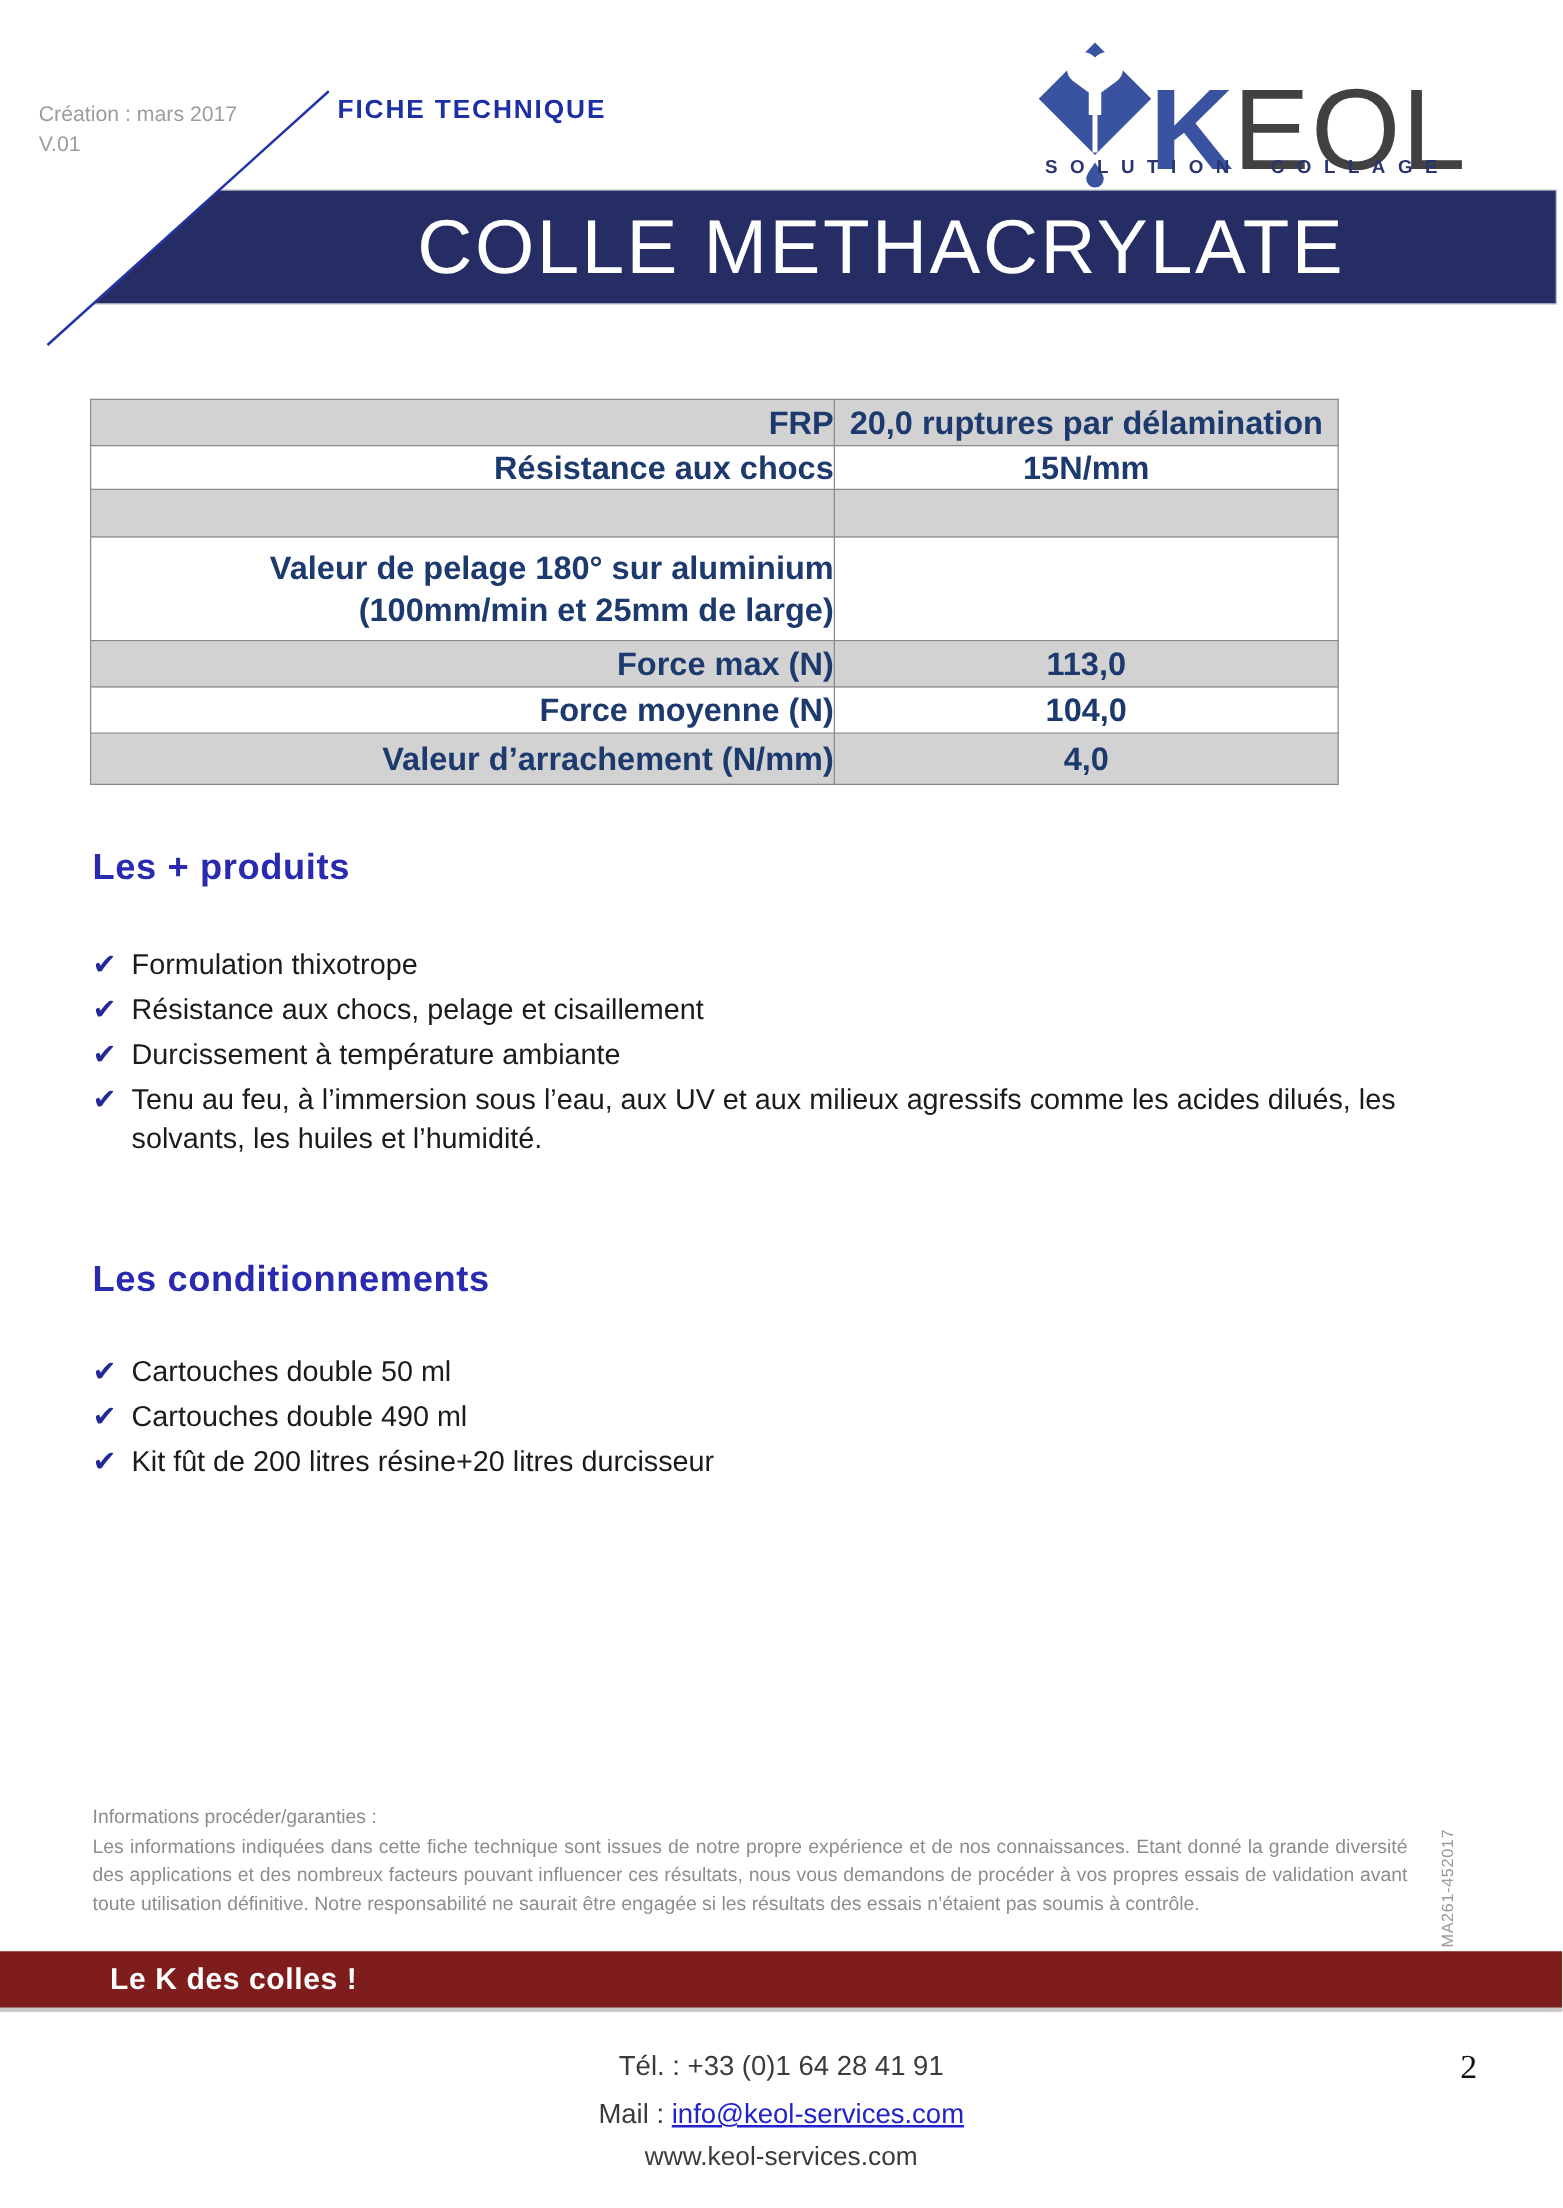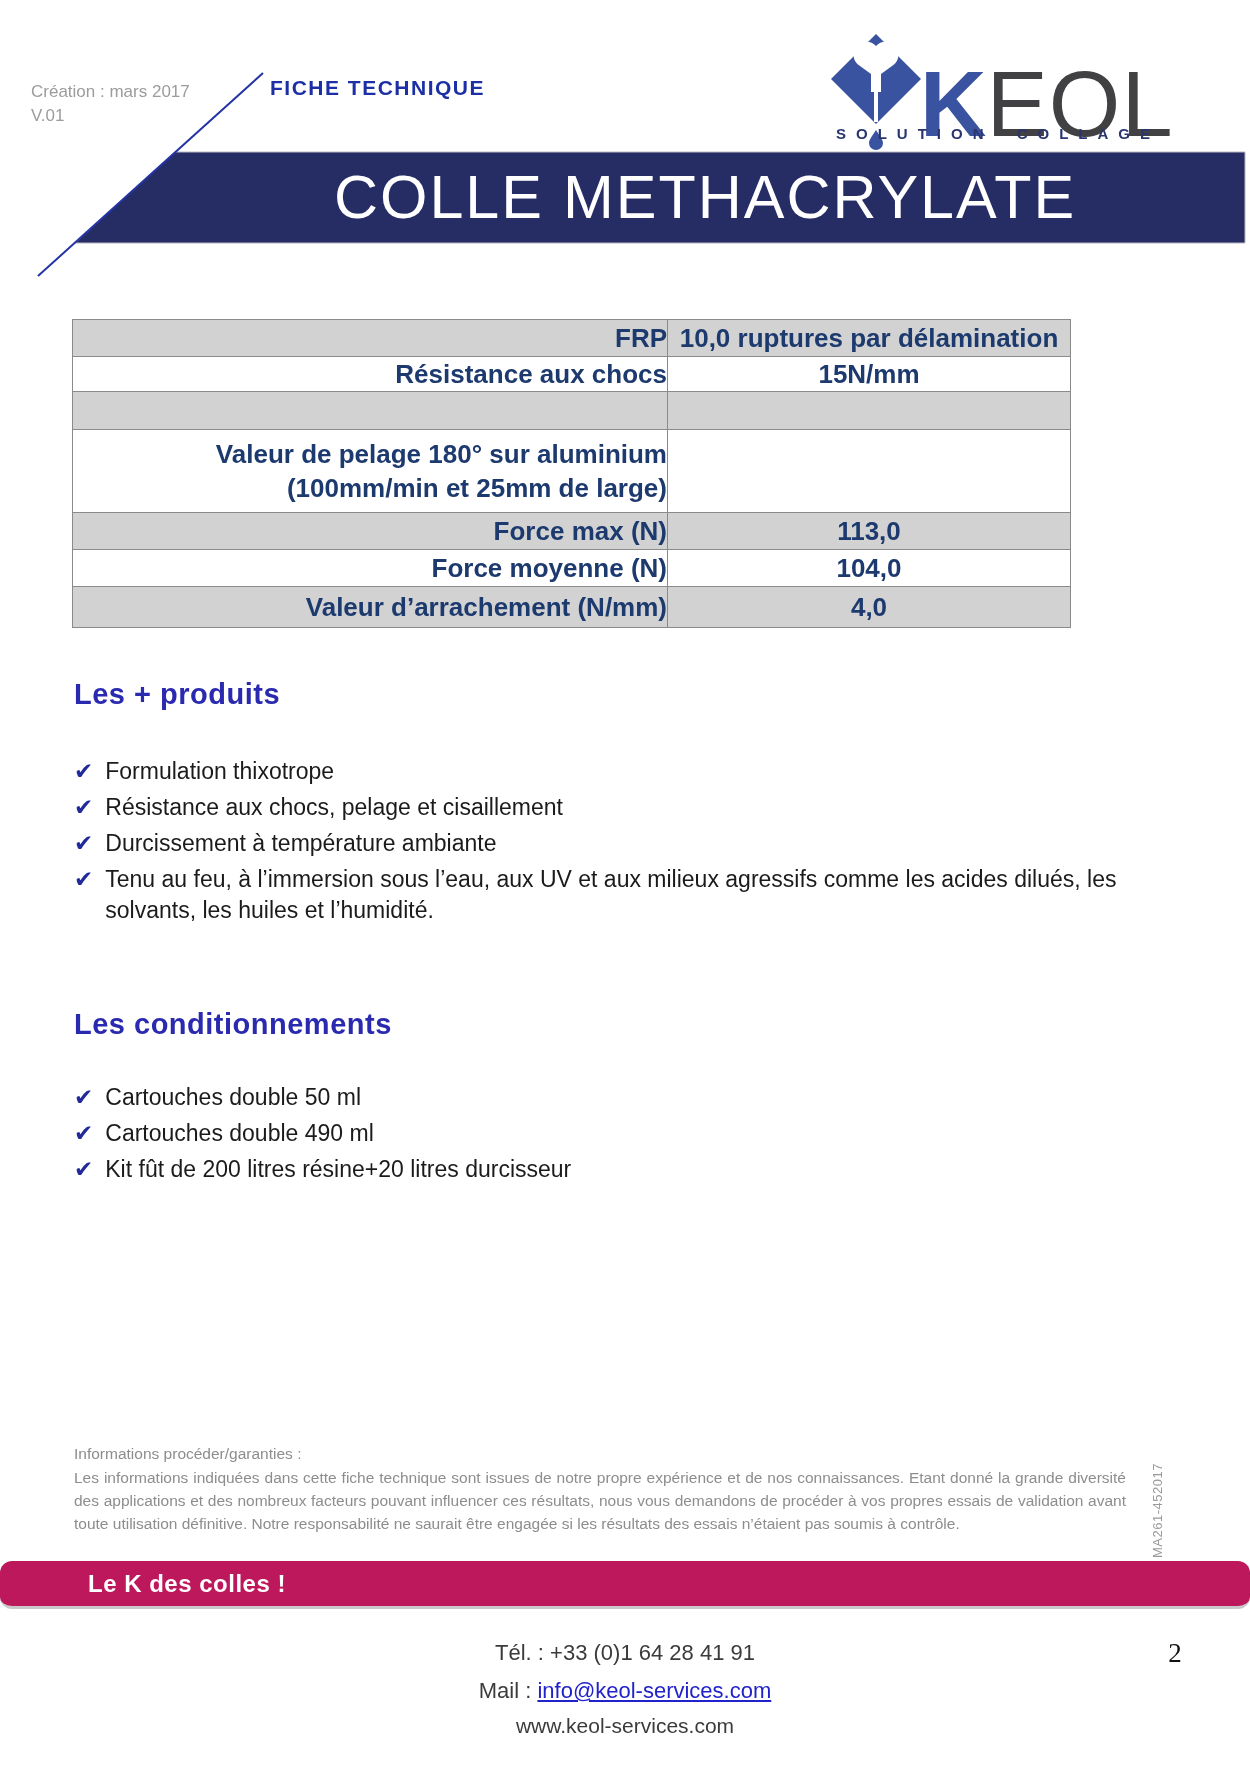--- a/index.html
+++ b/index.html
@@ -38,23 +38,22 @@
   .check{flex:0 0 auto;color:#222a9a;font-size:23px;line-height:31px;}
   
   .legal{position:absolute;left:74px;top:1442px;width:1052px;color:#8d8d8d;font-size:15.5px;line-height:23px;}
   .legal .body{text-align:justify;margin-top:1px;}
   .doc-ref{
     position:absolute;left:1150px;top:1458px;height:100px;color:#9a9a9a;font-size:13px;
     writing-mode:vertical-rl;transform:rotate(180deg);letter-spacing:0.5px;
   }
   
   .slogan-bar{
-    position:absolute;left:0;top:1561px;width:1250px;height:45px;background:#be185d;
+    position:absolute;left:0;top:1561px;width:1250px;height:45px;background:#7f1d1d;
     border-bottom:3px solid #c9c9c9;
-    border-radius:12px;
   }
   .slogan-text{position:absolute;left:88px;top:0;line-height:45px;color:#ffffff;font-size:24px;font-weight:bold;letter-spacing:0.5px;}
   
   .footer-line{position:absolute;left:0;width:1250px;text-align:center;color:#3b3b3b;font-size:22px;}
   .f-phone{top:1640px;}
   .f-mail{top:1678px;}
   .f-web{top:1714px;font-size:21px;}
   .mail-link{color:#2222cc;text-decoration:underline;cursor:pointer;}
   .page-number{position:absolute;left:1155px;top:1638px;width:40px;text-align:center;font-family:"Liberation Serif", serif;font-size:27px;color:#111111;}
 </style>
@@ -86,21 +85,21 @@
     <div class="brand"><span class="k">K</span><span class="eol">EOL</span></div>
     <div class="tagline">SOLUTION COLLAGE</div>
   </div>
 
   <div class="page-title">COLLE METHACRYLATE</div>
 
   <table class="spec-table">
     <tbody>
         <tr class="shaded" style="height: 37px;">
           <td class="lbl">FRP</td>
-          <td class="val">10,0 ruptures par délamination</td>
+          <td class="val">20,0 ruptures par délamination</td>
         </tr>
         <tr style="height: 34px;">
           <td class="lbl">Résistance aux chocs</td>
           <td class="val">15N/mm</td>
         </tr>
         <tr class="shaded" style="height: 38px;">
           <td class="lbl"></td>
           <td class="val"></td>
         </tr>
         <tr style="height: 83px;">

